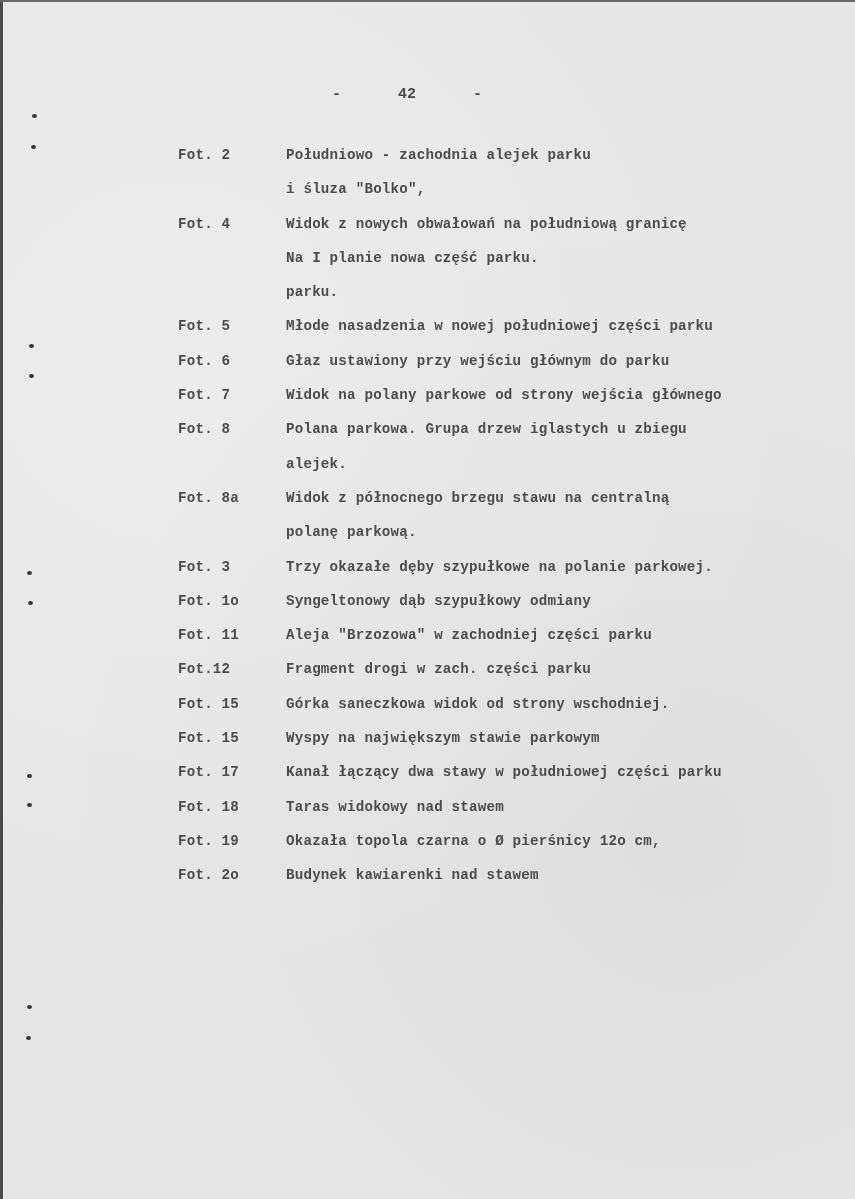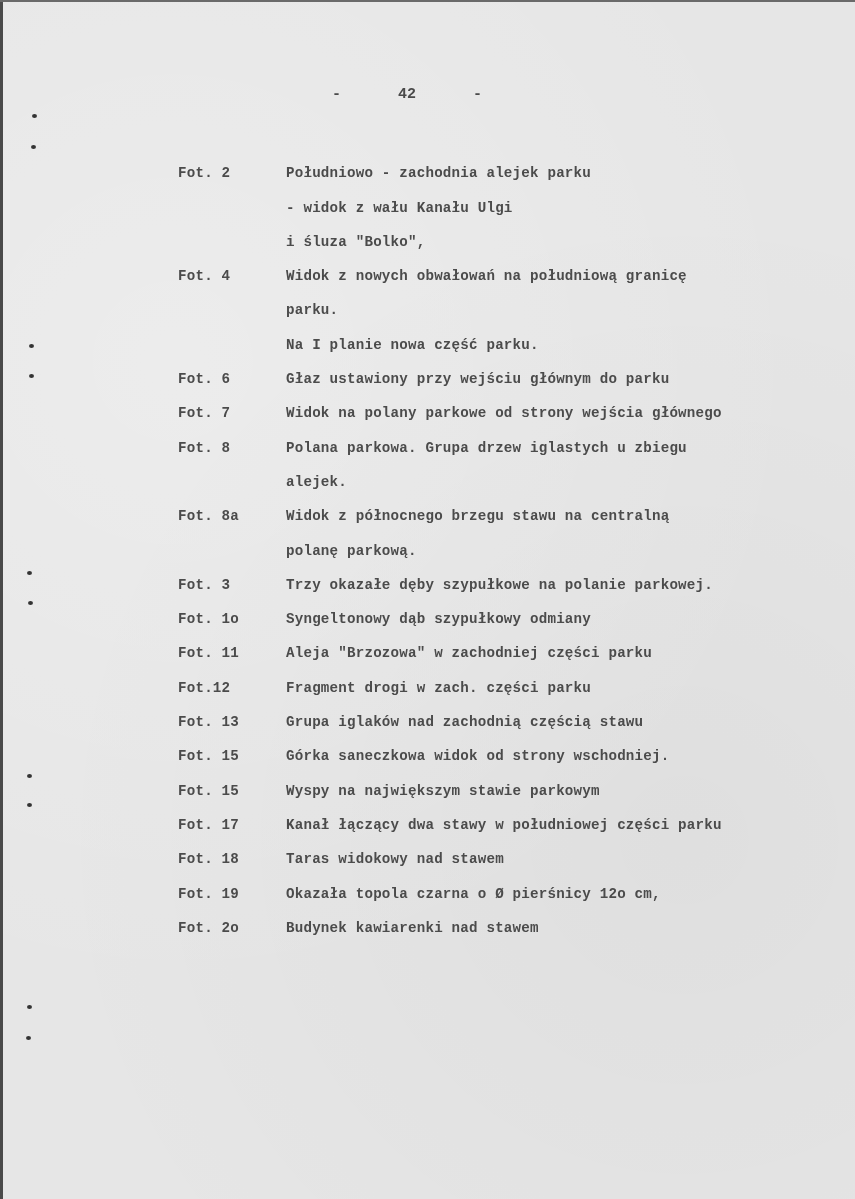--- a/index.html
+++ b/index.html
@@ -54,21 +54,21 @@
   }
   .entries {
     position: absolute;
     left: 176px;
     top: 145px;
     width: 640px;
   }
   .line {
     display: flex;
     height: 34.3px;
-    align-items: flex-end;
+    align-items: flex-start;
     font-size: 14.2px;
     color: #4b4b4b;
     font-weight: bold;
     letter-spacing: 0.2px;
     white-space: nowrap;
   }
   .label {
     width: 108px;
     flex: 0 0 108px;
   }
@@ -93,37 +93,37 @@
     <span>-</span>
   </div>
 
   <div class="entries" id="entries">
       <div class="line">
         <span class="label">Fot. 2</span>
         <span class="text">Południowo - zachodnia alejek parku</span>
       </div>
       <div class="line">
         <span class="label"></span>
-        <span class="text">- widok z wału Kanału Ulgi</span>
-      </div>
-      <div class="line">
-        <span class="label"></span>
         <span class="text">i śluza "Bolko",</span>
       </div>
       <div class="line">
         <span class="label">Fot. 4</span>
         <span class="text">Widok z nowych obwałowań na południową granicę</span>
       </div>
       <div class="line">
         <span class="label"></span>
+        <span class="text">Na I planie nowa część parku.</span>
+      </div>
+      <div class="line">
+        <span class="label"></span>
         <span class="text">parku.</span>
       </div>
       <div class="line">
-        <span class="label"></span>
-        <span class="text">Na I planie nowa część parku.</span>
+        <span class="label">Fot. 5</span>
+        <span class="text">Młode nasadzenia w nowej południowej części parku</span>
       </div>
       <div class="line">
         <span class="label">Fot. 6</span>
         <span class="text">Głaz ustawiony przy wejściu głównym do parku</span>
       </div>
       <div class="line">
         <span class="label">Fot. 7</span>
         <span class="text">Widok na polany parkowe od strony wejścia głównego</span>
       </div>
       <div class="line">
@@ -150,24 +150,20 @@
         <span class="label">Fot. 1o</span>
         <span class="text">Syngeltonowy dąb szypułkowy odmiany</span>
       </div>
       <div class="line">
         <span class="label">Fot. 11</span>
         <span class="text">Aleja "Brzozowa" w zachodniej części parku</span>
       </div>
       <div class="line">
         <span class="label">Fot.12</span>
         <span class="text">Fragment drogi w zach. części parku</span>
-      </div>
-      <div class="line">
-        <span class="label">Fot. 13</span>
-        <span class="text">Grupa iglaków nad zachodnią częścią stawu</span>
       </div>
       <div class="line">
         <span class="label">Fot. 15</span>
         <span class="text">Górka saneczkowa widok od strony wschodniej.</span>
       </div>
       <div class="line">
         <span class="label">Fot. 15</span>
         <span class="text">Wyspy na największym stawie parkowym</span>
       </div>
       <div class="line">

